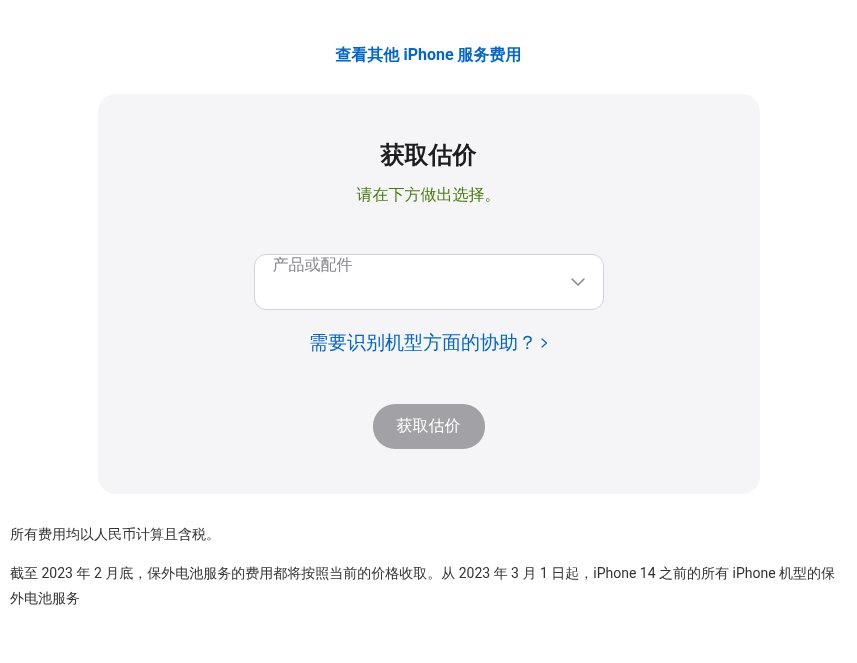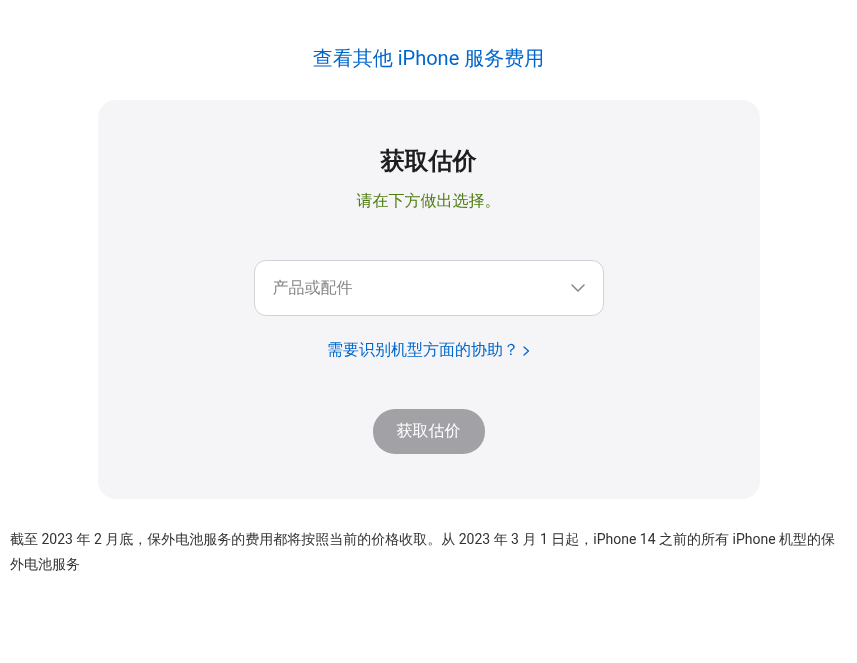--- a/index.html
+++ b/index.html
@@ -18,21 +18,22 @@
       width: 100%;
       padding: 0;
     }
     .top-link {
       text-align: center;
       padding: 45px 0 28px 0;
     }
     .top-link a {
       color: #0066cc;
       text-decoration: none;
-      font-size: 20px;
+      font-size: 16px;
+      font-weight: bold;
     }
     .card {
       background: #f5f5f7;
       border-radius: 18px;
       margin: 0 auto;
       width: 662px;
       padding: 45px 40px 45px 40px;
       text-align: center;
     }
     .card-title {
@@ -55,39 +56,39 @@
       width: 100%;
       height: 56px;
       background: #fff;
       border: 1px solid #d2d2d7;
       border-radius: 12px;
       padding: 0 44px 0 18px;
       font-size: 16px;
       color: #86868b;
       text-align: left;
       display: flex;
-      align-items: center;
+      align-items: flex-start;
       cursor: pointer;
       position: relative;
     }
     .select-box .chevron {
       position: absolute;
       right: 18px;
       top: 50%;
       transform: translateY(-50%);
       width: 14px;
       height: 8px;
       color: #86868b;
     }
     .help-link {
       display: inline-flex;
       align-items: center;
       color: #0066cc;
       text-decoration: none;
-      font-size: 16px;
+      font-size: 19px;
       margin-top: -6px;
       margin-bottom: 48px;
     }
     .help-link .chevron-right {
       width: 7px;
       height: 10px;
       margin-left: 4px;
     }
     .submit-btn {
       background: #a1a1a6;
@@ -138,18 +139,19 @@
         <path d="M1 1L5.5 5L1 9" stroke="currentColor" stroke-width="1.3" stroke-linecap="round" stroke-linejoin="round"></path>
       </svg>
     </a>
 
     <div>
       <button class="submit-btn">获取估价</button>
     </div>
   </div>
 
   <div class="footer-text">
+    <p>所有费用均以人民币计算且含税。</p>
     <p>
       <span>截至 2023 年 2 月底，保外电池服务的费用都将按照当前的价格收取。从 2023 年 3 月 1 日起，iPhone 14 之前的所有 iPhone 机型的保外电池服务</span>
     </p>
   </div>
 
 </div>
 
 </body></html>

